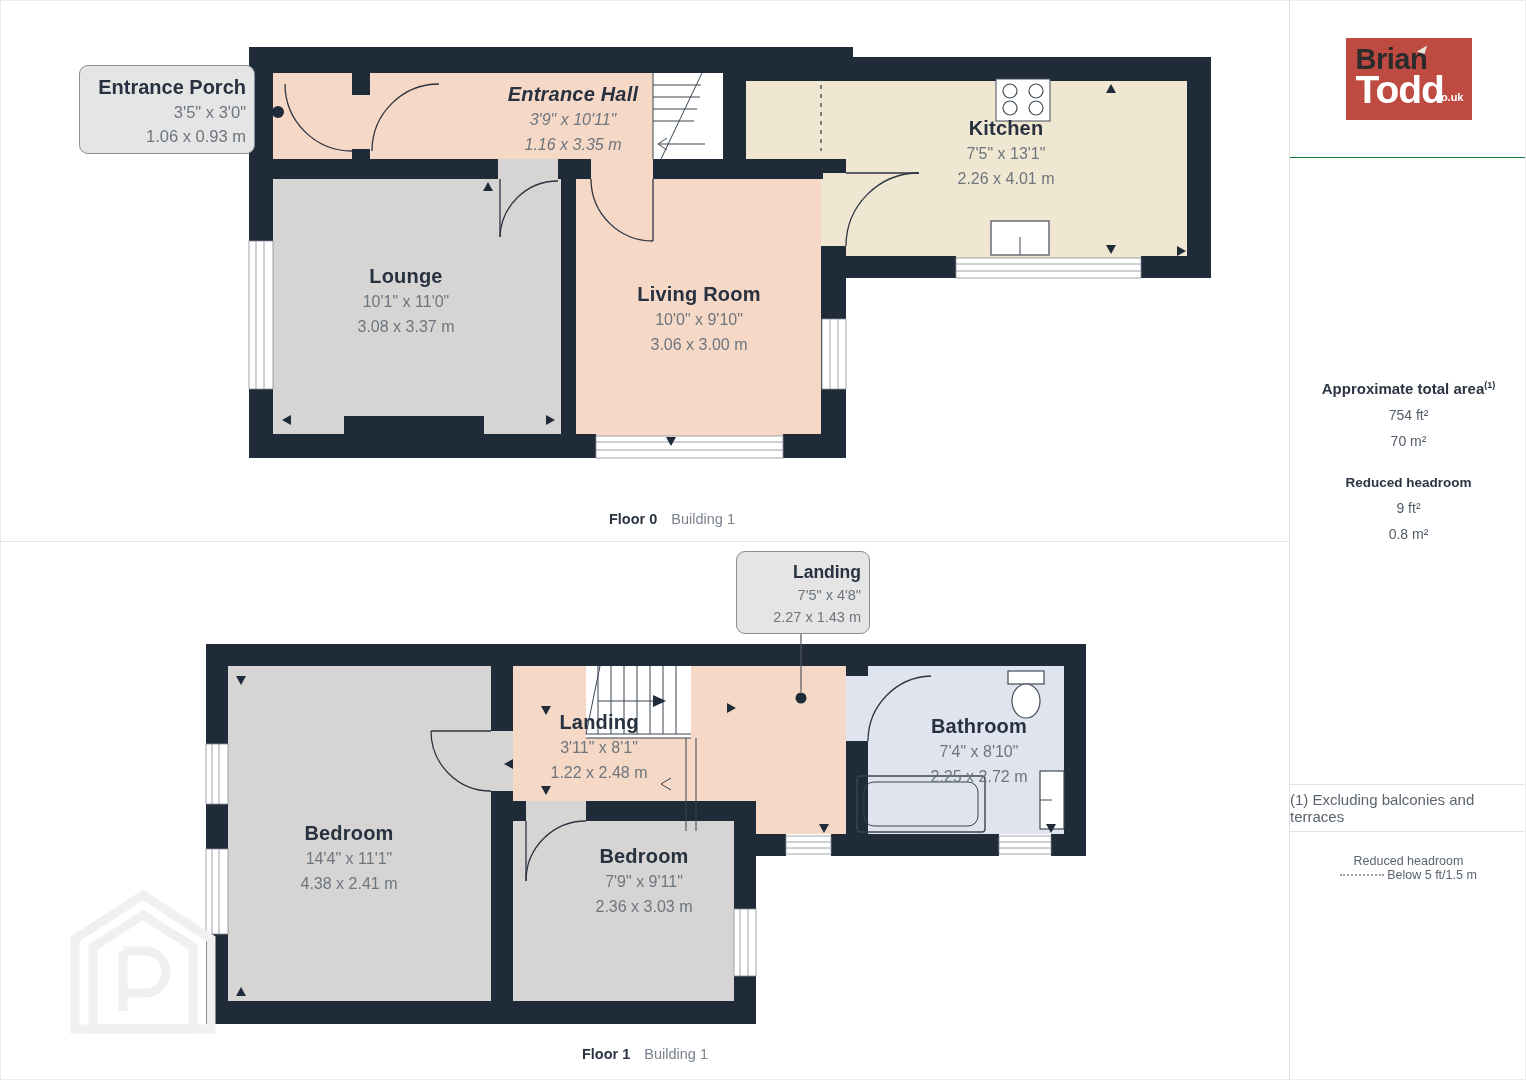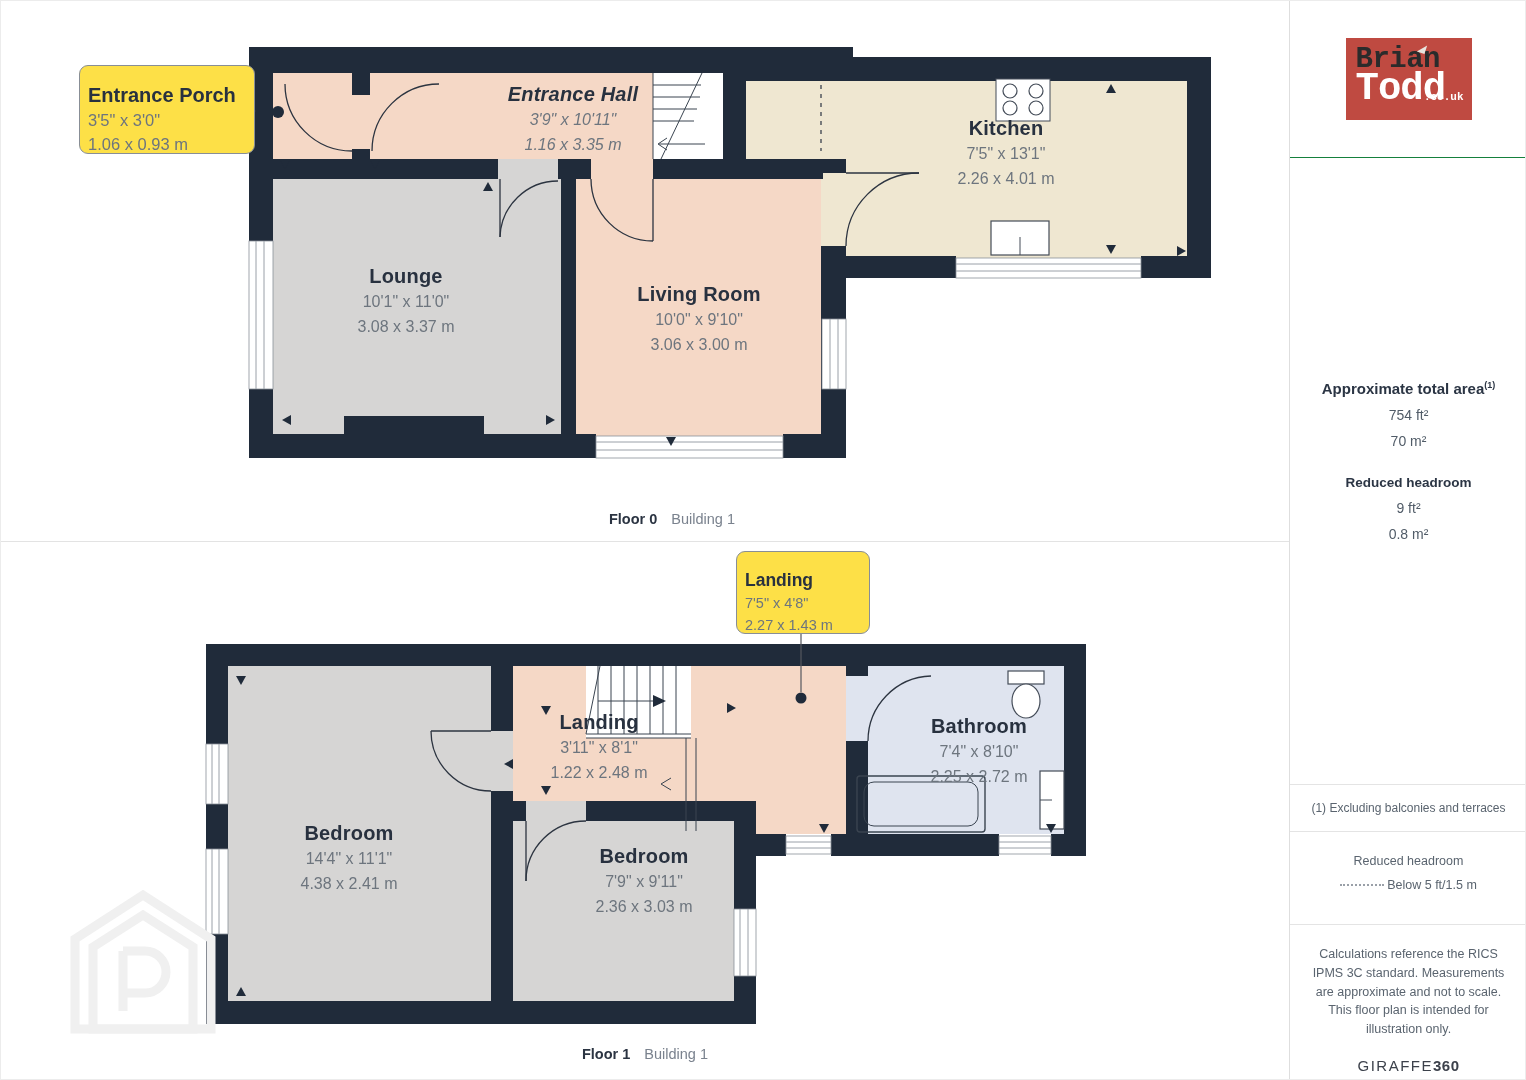--- a/index.html
+++ b/index.html
@@ -9,52 +9,52 @@
     box-sizing:border-box;border:1px solid #ececec;
   }
   .plan-area{position:absolute;left:0;top:0;width:1288px;height:1080px;}
   .divider-h{position:absolute;left:0;top:540px;width:1288px;height:1px;background:#e3e3e3;}
   svg.plan{position:absolute;left:0;}
   
   .room-label{position:absolute;width:180px;text-align:center;pointer-events:none;}
   .room-label .t{font-weight:bold;font-size:20px;color:#28313f;letter-spacing:.2px;}
   .room-label .d{font-size:16px;color:#6d757e;margin-top:3px;line-height:1.35;}
   
-  .callout{position:absolute;background:#fde047;border:1.5px solid #888e96;border-radius:9px;
-    text-align:left;padding:18px 8px 9px 8px;box-sizing:border-box;}
+  .callout{position:absolute;background:#e5e5e5;border:1.5px solid #888e96;border-radius:9px;
+    text-align:right;padding:10px 8px 9px 8px;box-sizing:border-box;}
   .callout .t{font-weight:bold;color:#28313f;}
   .callout .d{color:#6d757e;line-height:1.3;}
   .callout.porch{left:78px;top:64px;width:176px;height:89px;}
   .callout.porch .t{font-size:20px;}
   .callout.porch .d{font-size:16.5px;margin-top:3px;}
   .callout.landing{left:735px;top:550px;width:134px;height:83px;}
   .callout.landing .t{font-size:17.5px;}
   .callout.landing .d{font-size:14.5px;margin-top:3px;}
   
   .floor-caption{position:absolute;left:0;width:1288px;text-align:center;font-size:14.5px;}
   .floor-caption .f{font-weight:bold;color:#2b3442;}
   .floor-caption .b{color:#7a828e;margin-left:14px;}
   
   .sidebar{position:absolute;left:1288px;top:0;width:238px;height:1080px;border-left:1px solid #dedede;box-sizing:border-box;}
   .sb-sec{box-sizing:border-box;width:100%;}
-  .sb-logo-sec{height:156px;display:flex;align-items:center;justify-content:center;font-family:Liberation Mono, monospace;}
+  .sb-logo-sec{height:156px;display:flex;align-items:center;justify-content:center;}
   .logo{position:relative;width:126px;height:82px;background:#bf4a41;padding:8px 10px;box-sizing:border-box;}
   .logo .l1{font-weight:bold;font-size:29px;color:#2b2b2b;line-height:.95;letter-spacing:-.5px;}
   .logo .l2{font-weight:bold;font-size:39px;color:#ffffff;line-height:.9;letter-spacing:-1px;margin-top:-2px;}
   .logo .l3{position:absolute;right:8px;bottom:17px;font-size:11px;color:#ffffff;font-weight:bold;}
   .logo-accent{position:absolute;top:6px;left:72px;width:0;height:0;border-left:8px solid transparent;border-bottom:9px solid #e8e4de;transform:rotate(18deg);}
   .sb-area-sec{height:627px;border-top:1px solid #15803d;padding-top:222px;text-align:center;color:#515c68;}
   .sb-area-sec .title{font-size:15px;font-weight:bold;color:#2b3544;}
   .sb-area-sec .title sup{font-size:9px;}
   .sb-area-sec .val{font-size:14px;margin-top:10px;}
   .sb-area-sec .subtitle{font-size:13.5px;font-weight:bold;color:#2b3544;margin-top:26px;}
   .sb-foot-sec{height:47px;border-top:1px solid #e4e4e4;display:flex;align-items:center;justify-content:center;
-    font-size:12px;color:#5a646f;}
+    font-size:15px;color:#5a646f;}
   .sb-legend-sec{height:93px;border-top:1px solid #e4e4e4;text-align:center;color:#5a646f;font-size:12.5px;padding-top:22px;}
-  .sb-legend-sec .row{margin-top:10px;display:flex;align-items:center;justify-content:center;gap:3px;}
+  .sb-legend-sec .row{margin-top:0;display:flex;align-items:center;justify-content:center;gap:3px;}
   .dotted-sample{display:inline-block;width:44px;height:0;border-top:2px dotted #9aa0a8;}
   .sb-calc-sec{height:157px;border-top:1px solid #e4e4e4;text-align:center;color:#5a646f;font-size:12.5px;padding:20px 16px 0 16px;line-height:1.5;}
   .brand{margin-top:16px;font-size:15px;color:#3c414b;letter-spacing:1.5px;}
   .brand .b{font-weight:bold;letter-spacing:.5px;}
   .watermark{position:absolute;left:56px;top:876px;pointer-events:none;}
 </style>
 </head>
 <body>
 
 <div class="page">
@@ -339,21 +339,15 @@
     <div class="sb-sec sb-foot-sec">
       <span>(1) Excluding balconies and terraces</span>
     </div>
     <div class="sb-sec sb-legend-sec">
       <div>Reduced headroom</div>
       <div class="row">
         <span class="dotted-sample"></span>
         <span>Below 5 ft/1.5 m</span>
       </div>
     </div>
-    <div class="sb-sec sb-calc-sec">
-      <div>Calculations reference the RICS IPMS 3C standard. Measurements are approximate and not to scale. This floor plan is intended for illustration only.</div>
-      <div class="brand">
-        <span>GIRAFFE</span><span class="b">360</span>
-      </div>
-    </div>
   </div>
 
 </div>
 
 </body></html>

